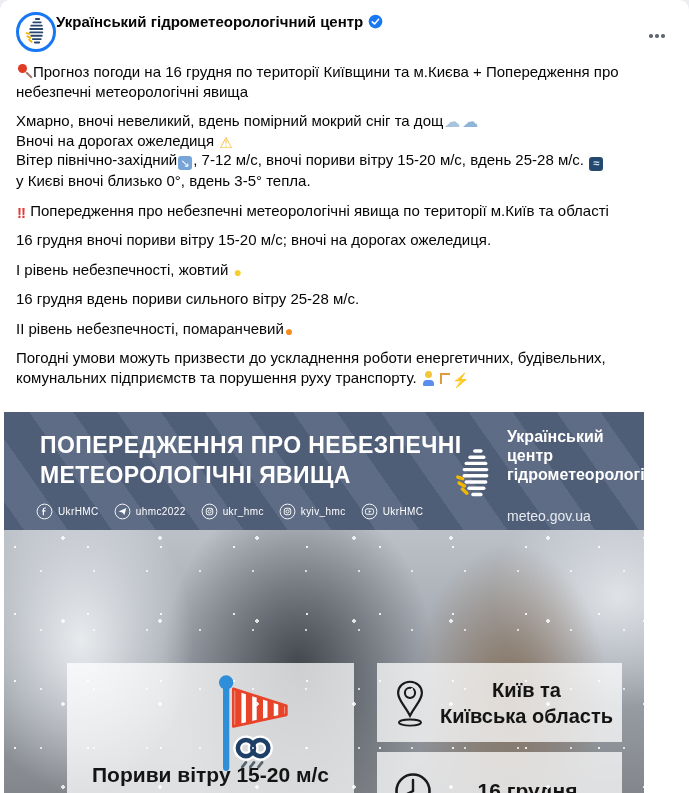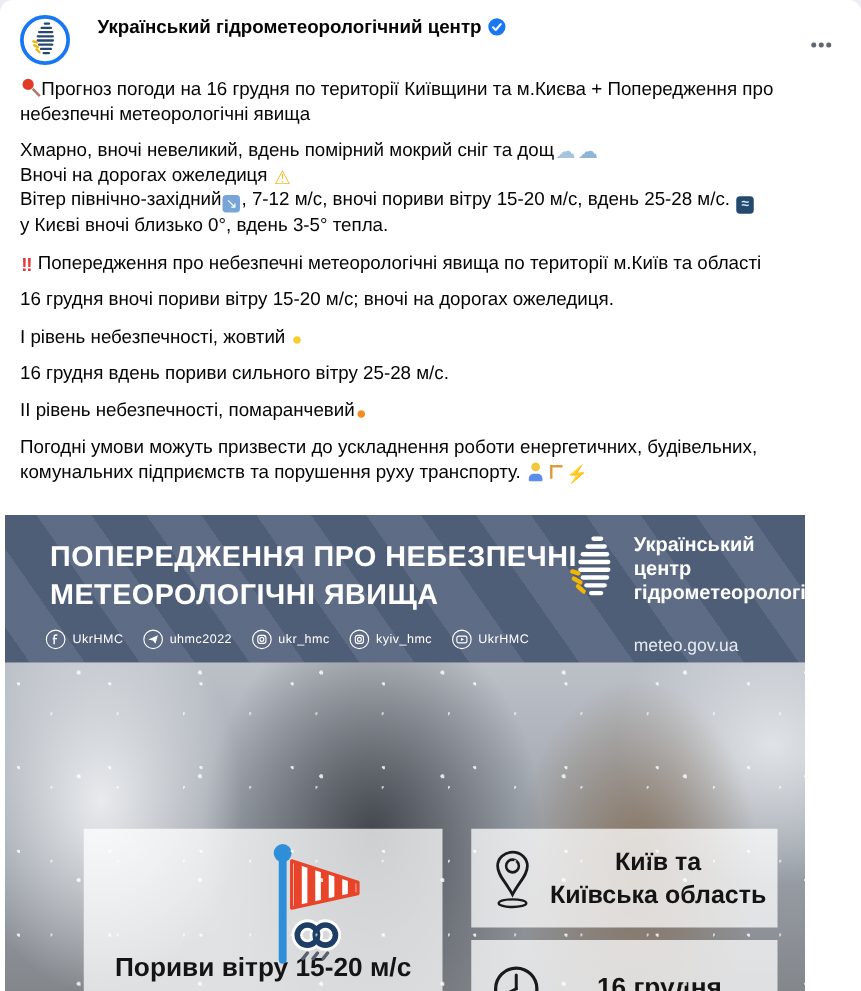--- a/index.html
+++ b/index.html
@@ -7,21 +7,21 @@
   body { font-family:"Liberation Sans", sans-serif; }
 
   .card { width:689px; height:793px; background:#fff; border-radius:10px 10px 0 0;
           overflow:hidden; position:relative; margin:0 auto; }
 
   
   .post-header { display:flex; padding:12px 16px 4px; position:relative; }
   .avatar { width:40px; height:40px; border-radius:50%; border:3px solid #1877f2;
             background:#fff; display:flex; align-items:center; justify-content:center;
             flex:0 0 auto; cursor:pointer; }
-  .header-mid { margin-left:22px; padding-top:1px; }
+  .header-mid { margin-left:0; padding-top:1px; }
   .author-row { display:flex; align-items:center; gap:5px; }
   .author-name { font-size:15px; font-weight:700; color:#050505; cursor:pointer; }
   .meta-row { display:flex; align-items:center; gap:4px; font-size:13px; color:#65676b; margin-top:3px; }
   .more-btn { position:absolute; right:16px; top:24px; width:32px; height:24px;
               display:flex; align-items:center; justify-content:center; gap:2.5px;
               cursor:pointer; border-radius:4px; }
   .more-btn i { width:3.5px; height:3.5px; border-radius:50%; background:#606770; display:block; }
 
   
   .post-text { padding:6px 16px 12px; font-size:15px; line-height:19.5px; color:#050505; }
@@ -62,21 +62,21 @@
                 background:#55647e; cursor:pointer; overflow:hidden; }
 
   .banner { position:absolute; top:0; left:0; right:0; height:118px; background:#55647e; overflow:hidden; }
   .banner::before { content:""; position:absolute; inset:-40px;
     background:repeating-linear-gradient(55deg, rgba(255,255,255,.05) 0 36px, rgba(8,18,40,.08) 36px 72px); }
   .banner-title { position:absolute; left:36px; top:18px; font-size:23px; line-height:30px;
                   font-weight:700; color:#fff; letter-spacing:.4px; }
   .social-row { position:absolute; left:32px; top:91px; display:flex; gap:15px; align-items:center; }
   .social-item { display:flex; align-items:center; gap:5px; color:#fff; font-size:10px;
                  letter-spacing:.4px; font-weight:500; white-space:nowrap; }
-  .banner-right { position:absolute; left:450px; top:15px; display:flex; gap:11px; }
+  .banner-right { position:absolute; left:450px; top:15px; display:flex; gap:11px;align-items:center; }
   .org-name { font-size:16px; font-weight:700; color:#fff; line-height:19px; }
   .org-site { font-size:14px; color:#e6ebf2; margin-top:24px; font-weight:400; }
 
   .photo { position:absolute; top:118px; left:0; right:0; bottom:0;
     background:
       radial-gradient(ellipse 160px 220px at 12% 42%, rgba(236,238,241,.95), rgba(236,238,241,0) 70%),
       radial-gradient(ellipse 210px 270px at 46% 52%, rgba(50,54,61,.85), rgba(50,54,61,0) 65%),
       radial-gradient(ellipse 150px 230px at 79% 62%, rgba(130,106,82,.85), rgba(130,106,82,0) 65%),
       radial-gradient(ellipse 180px 160px at 96% 25%, rgba(226,229,233,.95), rgba(226,229,233,0) 70%),
       linear-gradient(180deg, #bcc1c8 0%, #9aa0a8 60%, #83868b 100%); }

